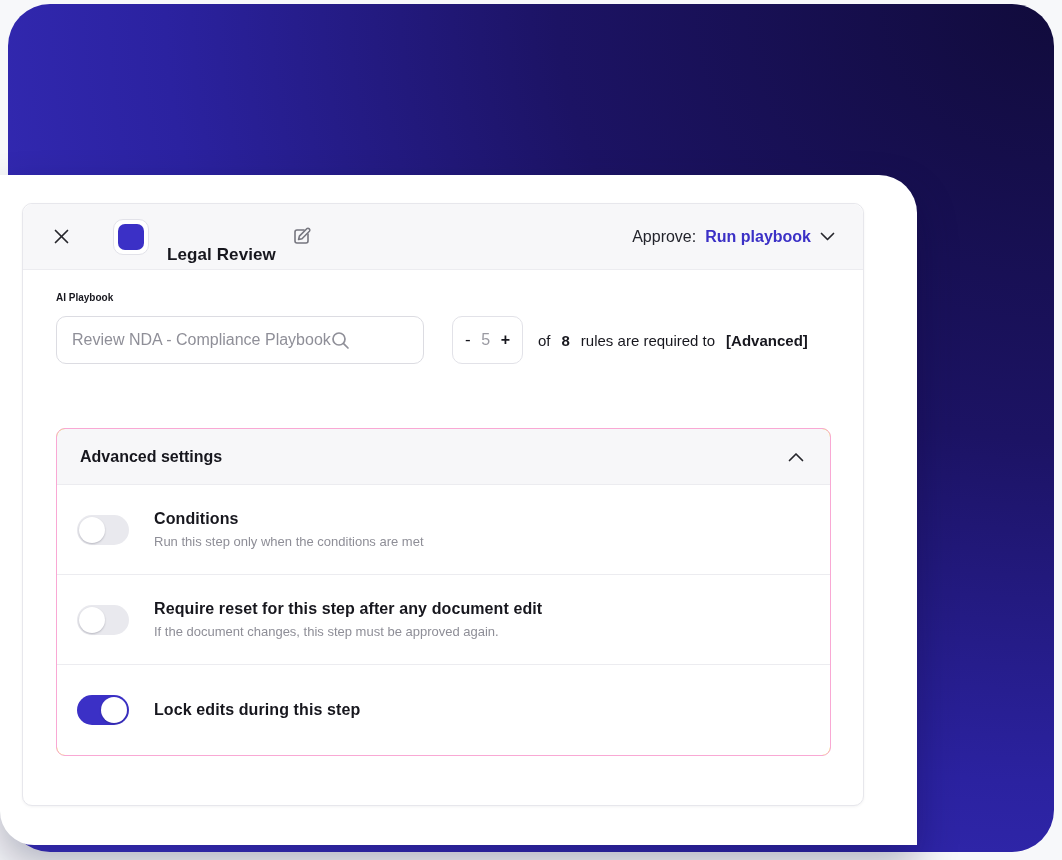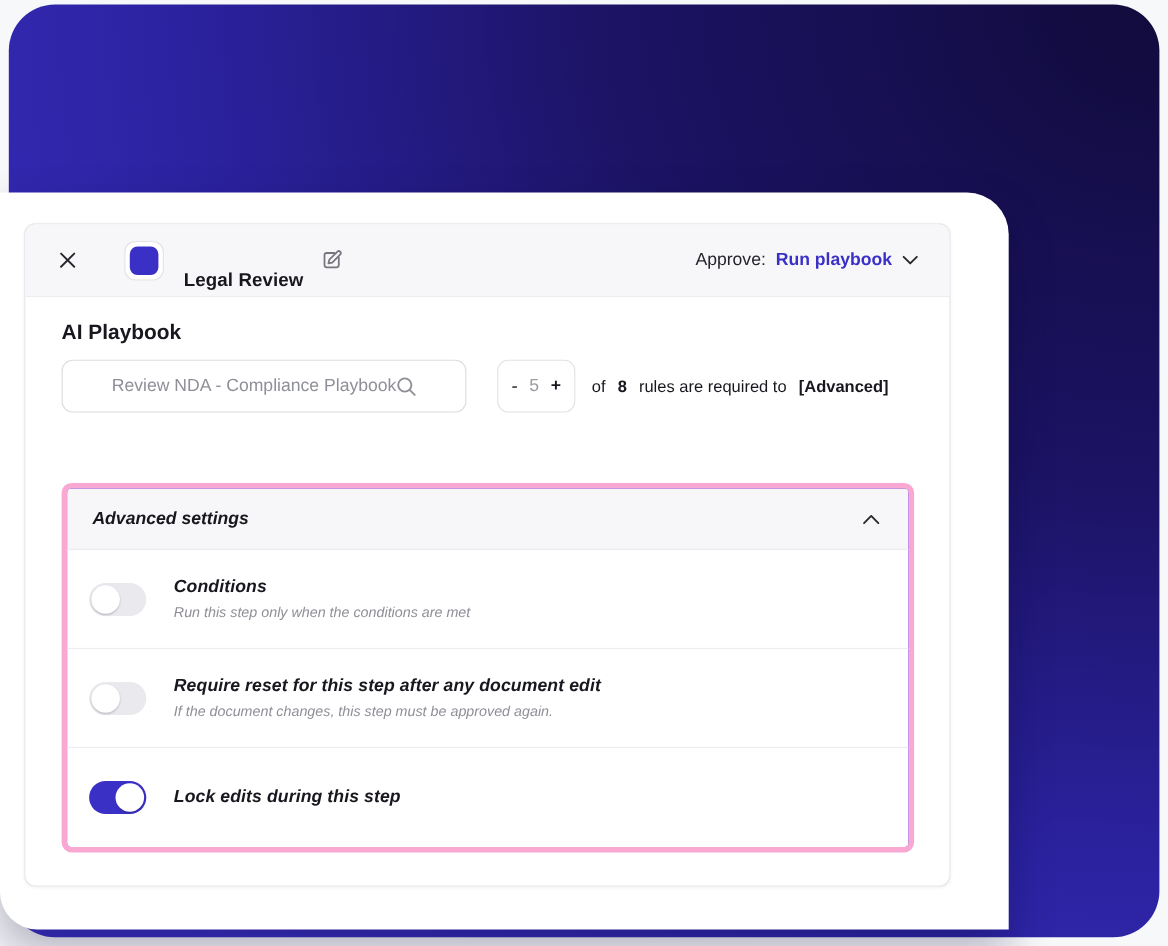--- a/index.html
+++ b/index.html
@@ -51,46 +51,46 @@
   .step-title { font-size:17px; font-weight:700; color:#17171e; margin-left:18px; letter-spacing:.1px;margin-top:36px; }
   .edit-btn { background:none; border:none; cursor:pointer; margin-left:15px; display:flex; align-items:center; }
   .action-group { margin-left:auto; display:flex; align-items:center; font-size:16px; }
   .action-label { color:#23242c; }
   .action-select {
     background:none; border:none; cursor:pointer;
     display:flex; align-items:center; gap:9px; margin-left:9px;
     font-family:inherit; font-size:16px; font-weight:700; color:#3b30c6;
   }
   .card-body { padding:22px 32px 36px 33px; flex:1; }
-  .field-label { font-size:19px; font-weight:700; color:#17171e; margin-bottom:13px; }
+  .field-label { font-size:10px; font-weight:700; color:#17171e; margin-bottom:13px; }
   .controls-row { display:flex; align-items:center; margin-bottom:64px; }
   .playbook-input {
     width:368px; height:48px;
     border:1px solid #dcdce2; border-radius:10px;
-    display:flex; align-items:center; justify-content:center;
+    display:flex; align-items:center; justify-content:flex-start;
     padding:0 14px 0 15px; cursor:pointer; background:#fff;
   }
   .playbook-input-text { font-size:16px; color:#8f8f98; white-space:nowrap; }
   .stepper {
     margin-left:28px; width:71px; height:48px;
     border:1px solid #e2e2e8; border-radius:10px;
     display:flex; align-items:center; justify-content:space-between;
     padding:0 12px; background:#fff;
   }
   .stepper button {
     background:none; border:none; cursor:pointer;
     font-family:inherit; font-size:16px; color:#17171e; padding:0;
   }
   .stepper .dec { font-weight:500; font-size:17px; }
   .stepper .inc { font-weight:700; }
   .stepper-value { font-size:16px; color:#9a9aa2; }
   .rules-text { margin-left:15px; font-size:15px; color:#17171e; display:flex; gap:11px; white-space:nowrap; }
   .rules-text .bold { font-weight:700; }
   .advanced {
-    border:5px solid #f9a8d4; border-radius:9px; overflow:hidden; background:#6d28d9;font-style:italic;
+    border:1px solid #f9a8d4; border-radius:9px; overflow:hidden; background:#eab308;
   }
   .advanced-header {
     height:56px; background:#f7f7f9; border-bottom:1px solid #ececf0;
     display:flex; align-items:center; justify-content:space-between;
     padding:0 26px 0 23px;
   }
   .advanced-title { font-size:16px; font-weight:700; color:#17171e; }
   .collapse-btn { background:none; border:none; cursor:pointer; display:flex; align-items:center; }
   .adv-row {
     height:90px; display:flex; align-items:center; gap:25px;

